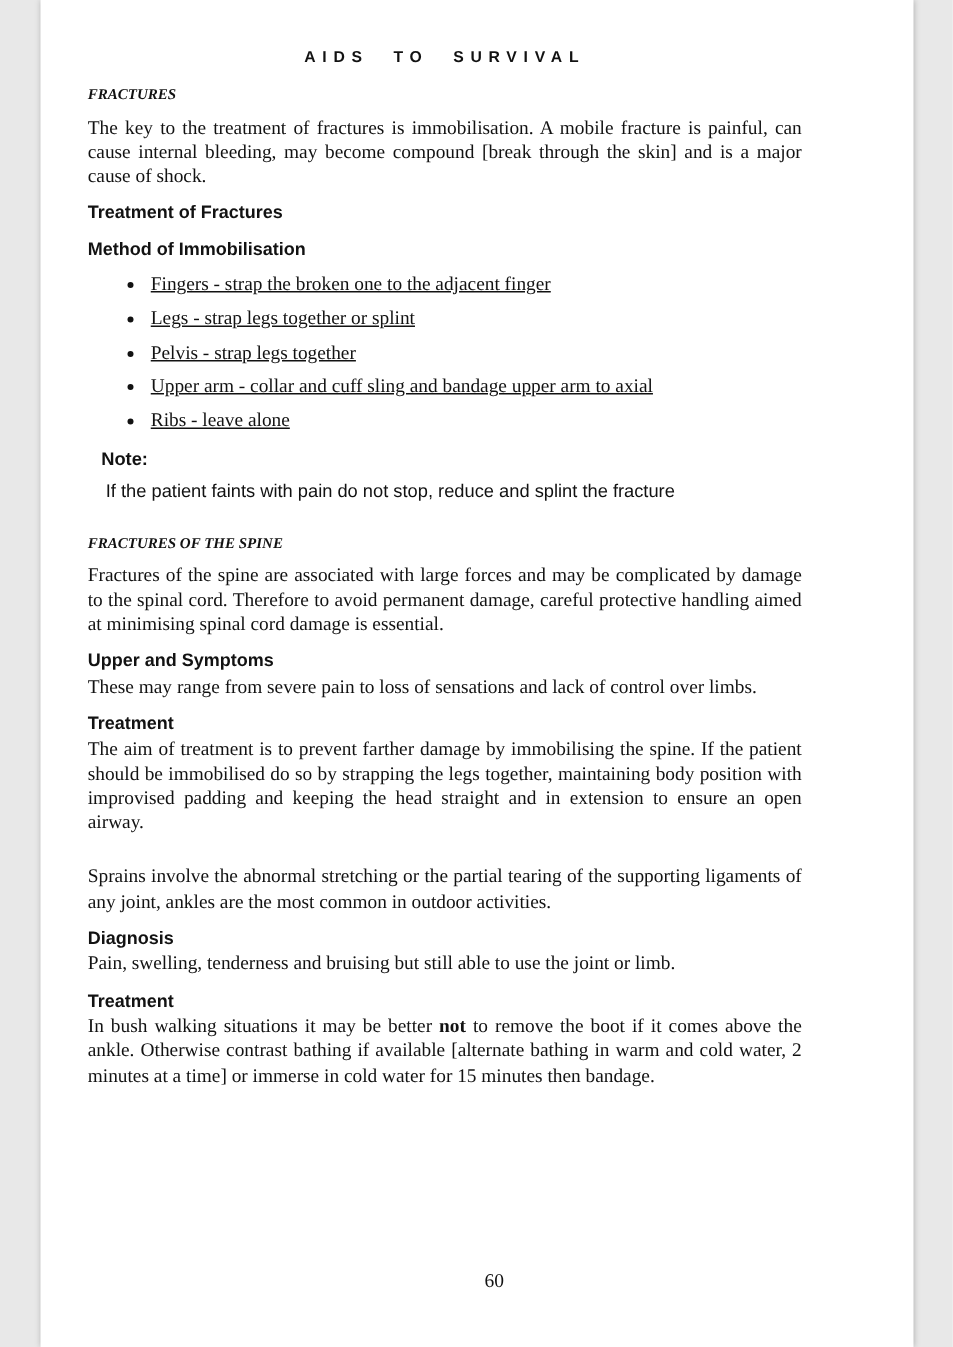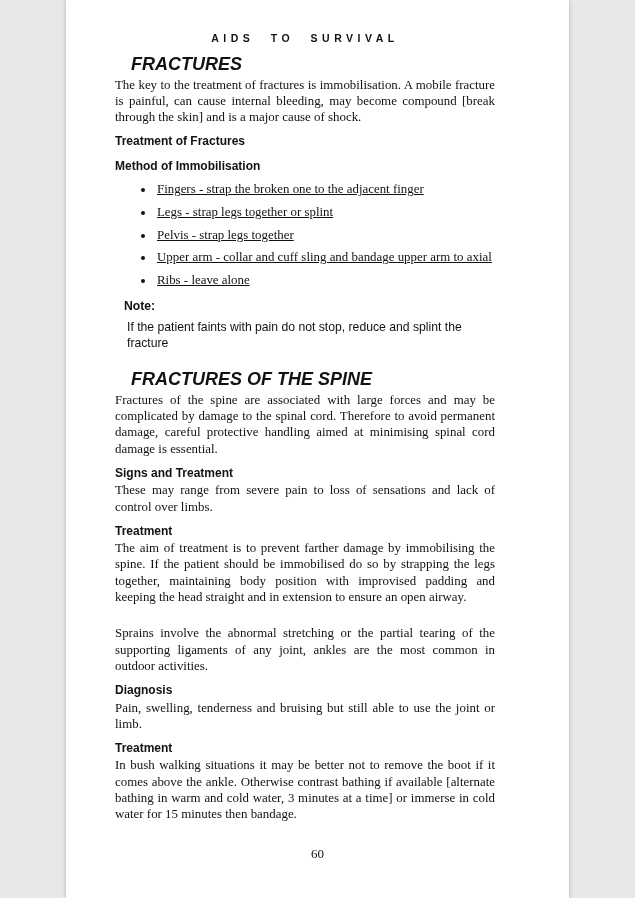--- a/index.html
+++ b/index.html
@@ -1,44 +1,44 @@
 <!DOCTYPE html>
 <html><head>
 <meta charset="utf-8">
 <style>
   * { margin: 0; padding: 0; box-sizing: border-box; }
   html, body { background: #e8e8e8; }
   .page {
     position: relative;
-    width: 503px;
+    width: 582px;
     height: 898px;
     margin: 0 auto;
     background: #ffffff;
-    padding: 30px 74px 0 49px;
+    padding: 30px 74px 0 32px;
     font-family: "Liberation Serif", serif;
     font-size: 12.9px;
     line-height: 16.3px;
     color: #121212;
     box-shadow: 0 0 4px rgba(0,0,0,.25);
   }
   .header {
     font-family: "Liberation Sans", sans-serif;
     font-weight: bold;
     font-size: 10.5px;
     letter-spacing: 4.5px;
     word-spacing: 9px;
     text-align: center;
     margin-bottom: 10px;
   }
   .section-title {
-    font-family: Liberation Sans, sans-serif;
+    font-family: Liberation Serif, serif;
     font-style: italic;
     font-weight: bold;
-    font-size: 18px;
-    margin: 9px 0 4px 16px;
+    font-size: 10px;
+    margin: 9px 0 4px 0;
   }
   .sub {
     font-family: "Liberation Sans", sans-serif;
     font-weight: bold;
     font-size: 12px;
     margin: 8px 0 1px 0;
   }
   p.body { text-align: justify; margin: 0 0 3px 0; }
   ul.bullets { margin: 7px 0 5px 0; padding-left: 40px; list-style: disc; }
   ul.bullets li { margin: 0 0 6.5px 0; padding-left: 2px; text-decoration: underline; }
@@ -50,27 +50,27 @@
   }
   .note-body {
     font-family: "Liberation Sans", sans-serif;
     font-size: 12.2px;
     margin: 0 0 0 12px;
   }
   .section { margin-top: 0; }
   .section.gap-above { margin-top: 20px; }
   .footer {
     position: absolute;
-    left: 0;
+    left: 12px;
     bottom: 36px;
     width: 100%;
     text-align: center;
     font-size: 13px;
   }
-  strong.inline-bold { font-weight: normal; }
+  strong.inline-bold { font-weight: bold; }
 </style>
 </head>
 <body>
 
 <div class="page">
 
   <div class="header">AIDS TO SURVIVAL</div>
 
   <div class="section">
     <h2 class="section-title">FRACTURES</h2>
@@ -88,32 +88,32 @@
     </ul>
 
     <div class="note-label">Note:</div>
     <div class="note-body">If the patient faints with pain do not stop, reduce and splint the fracture</div>
   </div>
 
   <div class="section gap-above">
     <h2 class="section-title">FRACTURES OF THE SPINE</h2>
     <p class="body">Fractures of the spine are associated with large forces and may be complicated by damage to the spinal cord. Therefore to avoid permanent damage, careful protective handling aimed at minimising spinal cord damage is essential.</p>
 
-    <h3 class="sub">Signs and Treatment</h3>
+    <h3 class="sub">Upper and Symptoms</h3>
     <p class="body">These may range from severe pain to loss of sensations and lack of control over limbs.</p>
 
     <h3 class="sub">Treatment</h3>
     <p class="body">The aim of treatment is to prevent farther damage by immobilising the spine. If the patient should be immobilised do so by strapping the legs together, maintaining body position with improvised padding and keeping the head straight and in extension to ensure an open airway.</p>
   </div>
 
   <div class="section gap-above">
     <p class="body">Sprains involve the abnormal stretching or the partial tearing of the supporting ligaments of any joint, ankles are the most common in outdoor activities.</p>
 
     <h3 class="sub">Diagnosis</h3>
     <p class="body">Pain, swelling, tenderness and bruising but still able to use the joint or limb.</p>
 
     <h3 class="sub">Treatment</h3>
-    <p class="body"><span>In bush walking situations it may be better </span><strong class="inline-bold">not</strong><span> to remove the boot if it comes above the ankle. Otherwise contrast bathing if available [alternate bathing in warm and cold water, 3 minutes at a time] or immerse in cold water for 15 minutes then bandage.</span></p>
+    <p class="body"><span>In bush walking situations it may be better </span><strong class="inline-bold">not</strong><span> to remove the boot if it comes above the ankle. Otherwise contrast bathing if available [alternate bathing in warm and cold water, 2 minutes at a time] or immerse in cold water for 15 minutes then bandage.</span></p>
   </div>
 
   <div class="footer">60</div>
 
 </div>
 
 </body></html>

